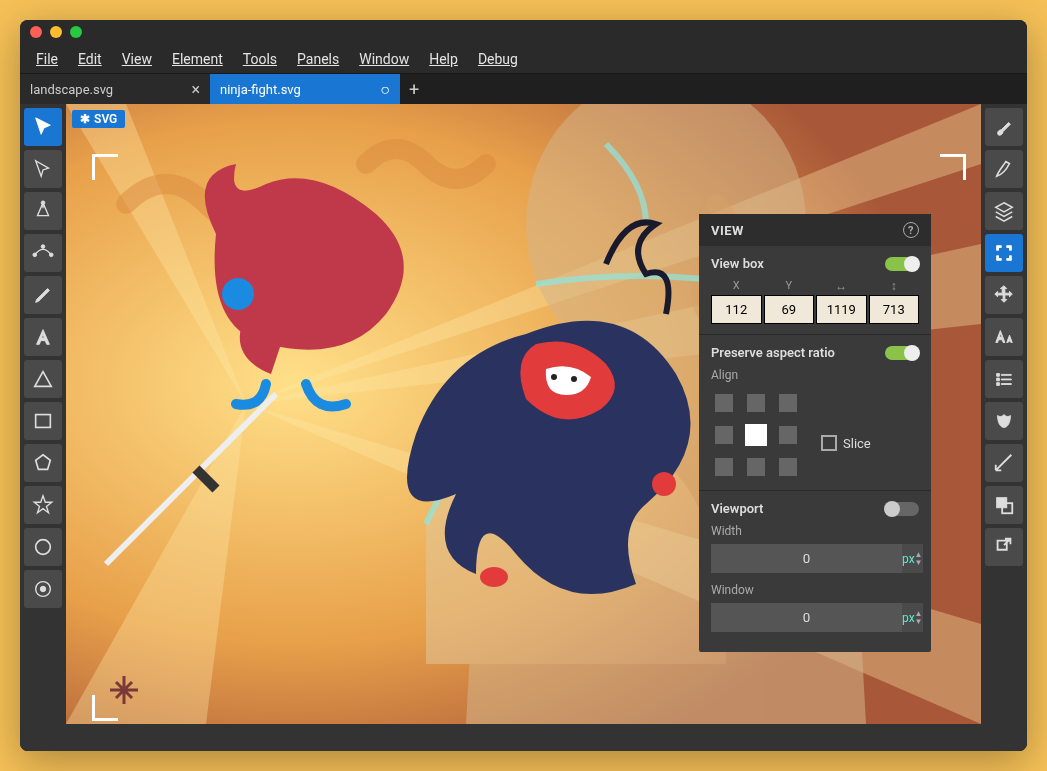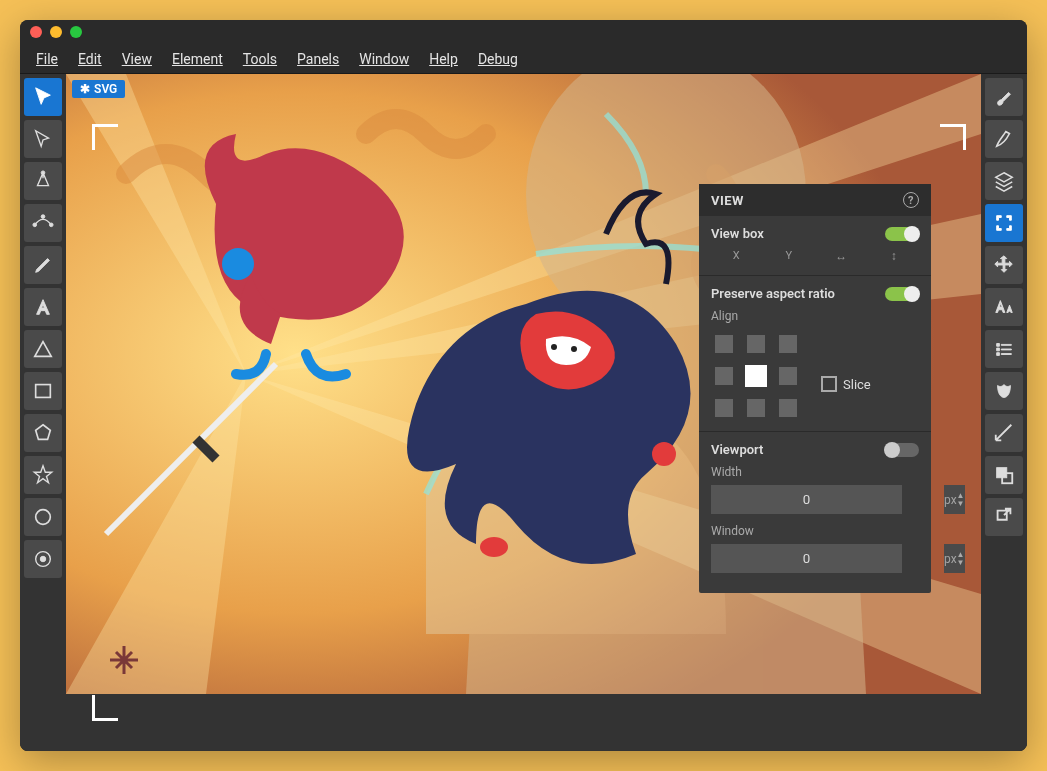--- a/index.html
+++ b/index.html
@@ -220,22 +220,21 @@
   text-align: center;
   padding: 7px;
 }
 .num-unit {
   width: 32px;
   background: #4a4a4a;
   display: flex;
   align-items: center;
   justify-content: center;
   font-size: 12px;
-  color: #a3a3a3;
-  margin-left: 42px;
+  color: #5eead4;
 }
 .num-step {
   width: 20px;
   background: #4a4a4a;
   display: flex;
   flex-direction: column;
   justify-content: center;
   align-items: center;
 }
 .step-arr { font-size: 8px; color: #aaa; cursor: pointer; line-height: 1; }
@@ -266,20 +265,31 @@
     <div class="menu-item">Edit</div>
     <div class="menu-item">View</div>
     <div class="menu-item">Element</div>
     <div class="menu-item">Tools</div>
     <div class="menu-item">Panels</div>
     <div class="menu-item">Window</div>
     <div class="menu-item">Help</div>
     <div class="menu-item">Debug</div>
   </div>
 
+  <div class="tabbar">
+    <div class="file-tab">
+      <span>landscape.svg</span>
+      <span class="tab-close">×</span>
+    </div>
+    <div class="file-tab active">
+      <span>ninja-fight.svg</span>
+      <span class="tab-close">○</span>
+    </div>
+    <div class="tab-add">+</div>
+  </div>
 
   <div class="workspace">
 
     <div class="left-toolbar">
       <button class="tool-btn active">
           <svg viewBox="0 0 24 24">
             <path d="M4 2l6 18 3-7 7-3z" fill="#fff"></path>
           </svg>
         </button>
       <button class="tool-btn">
@@ -421,20 +431,26 @@
           <div class="panel-row">
             <span>View box</span>
             <div class="toggle on"></div>
           </div>
           <div class="vb-labels">
             <span>X</span>
             <span>Y</span>
             <span class="arrow-icon">↔</span>
             <span class="arrow-icon">↕</span>
           </div>
+          <div class="vb-inputs">
+            <input class="vb-input" value="112" style="">
+            <input class="vb-input" value="69" style="">
+            <input class="vb-input" value="1119" style="">
+            <input class="vb-input" value="713" style="">
+          </div>
         </div>
 
         <div class="panel-section">
           <div class="panel-row">
             <span>Preserve aspect ratio</span>
             <div class="toggle on"></div>
           </div>
           <div class="sub-label">Align</div>
           <div class="align-flex">
             <div class="align-grid">

